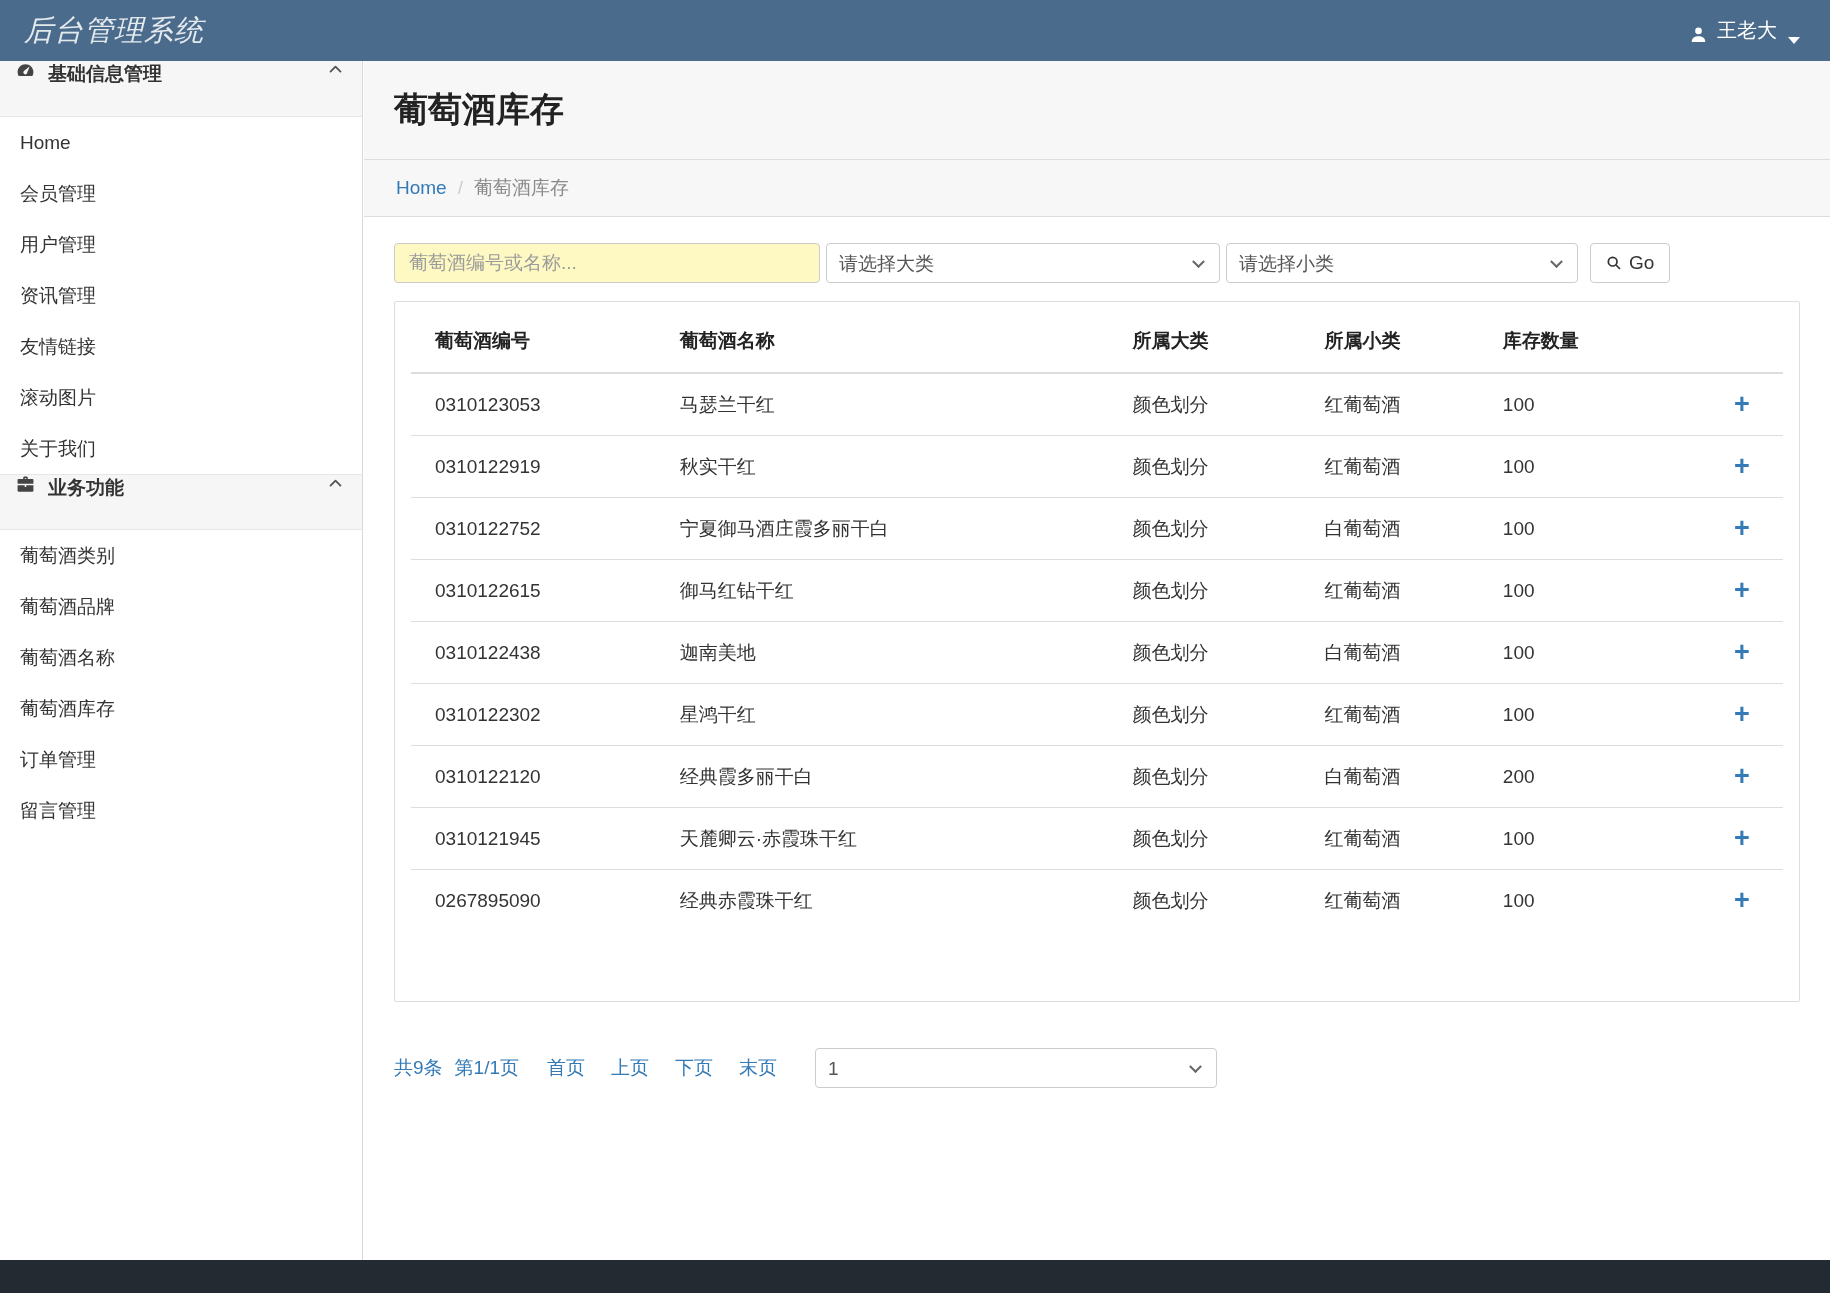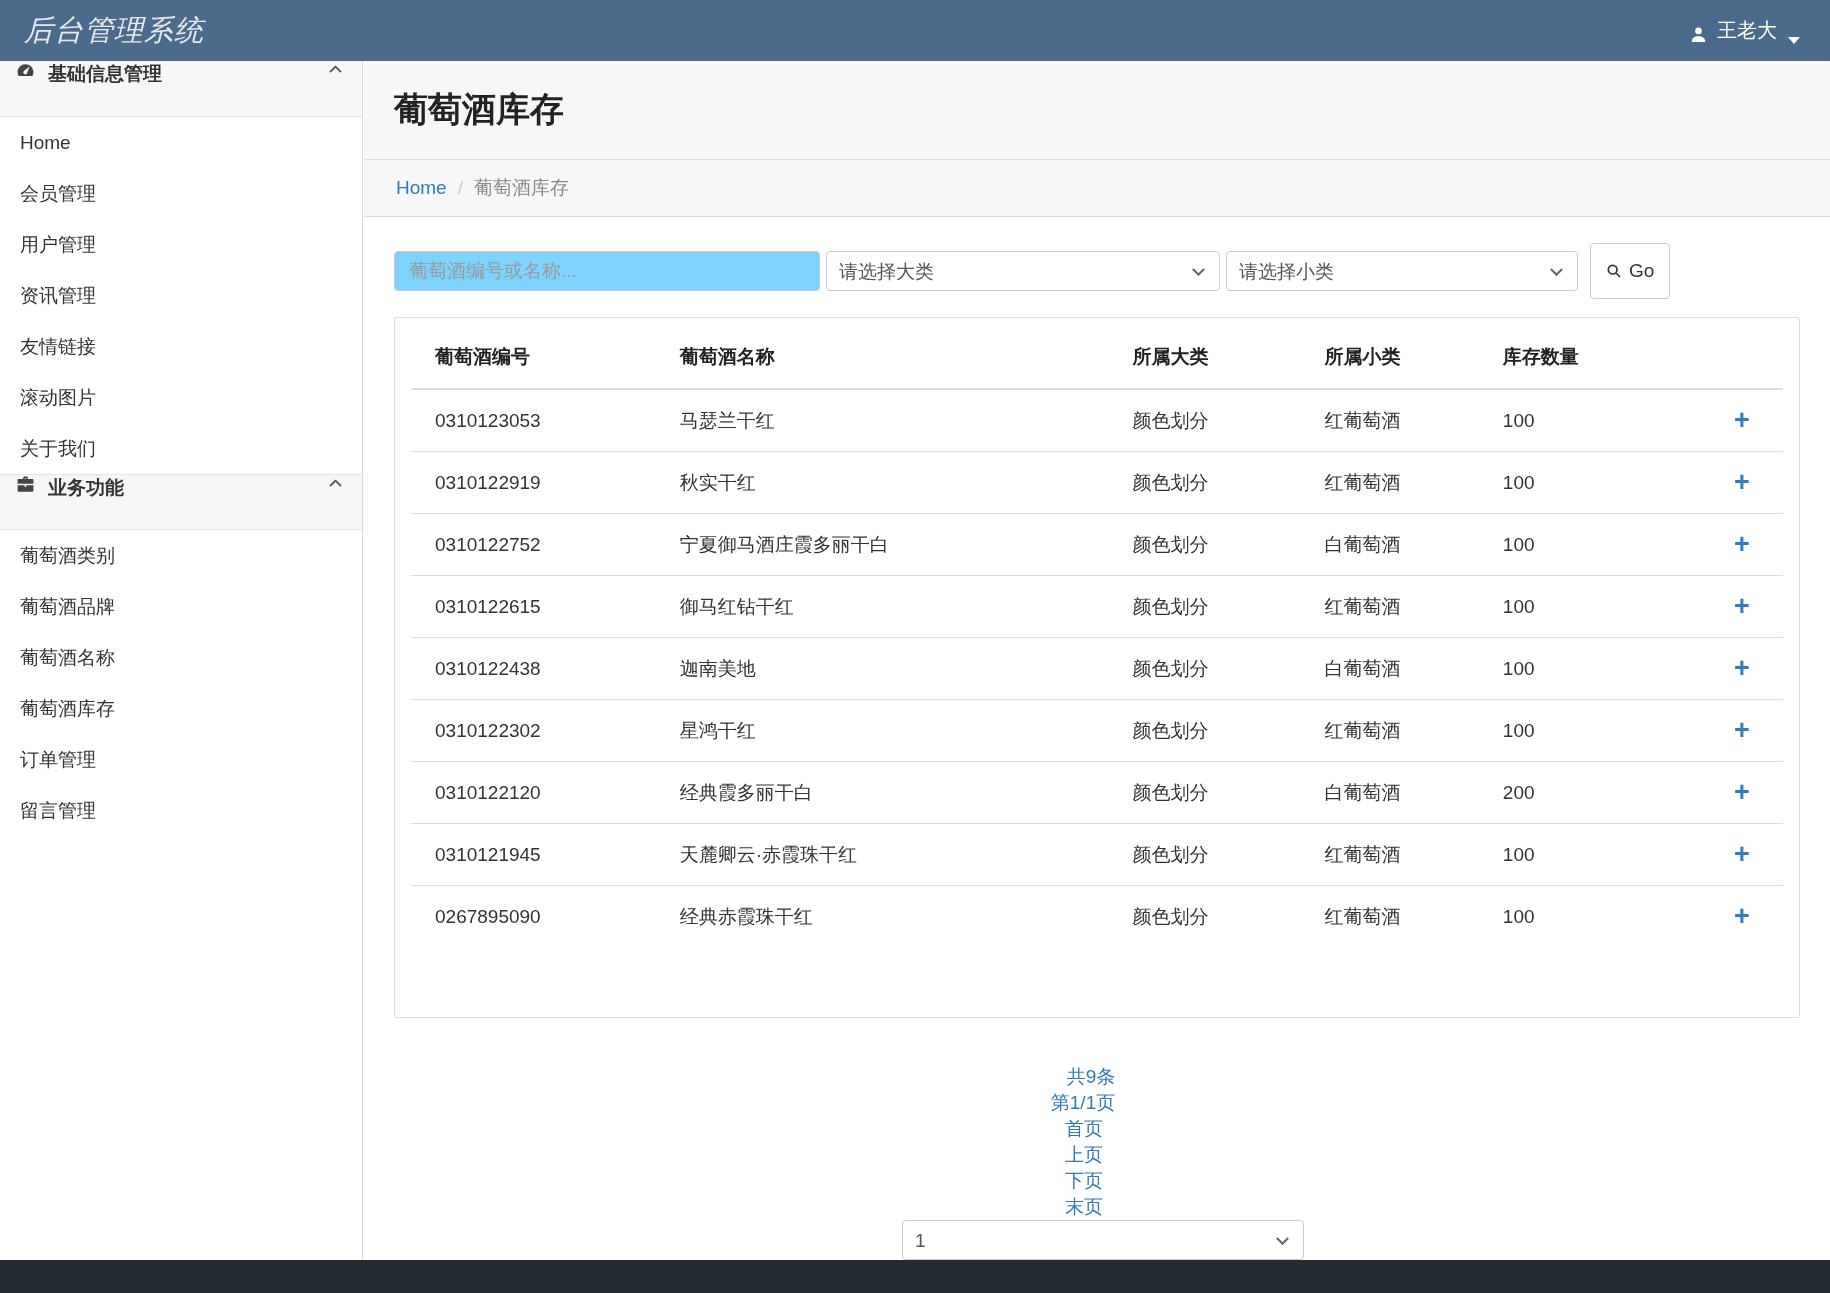--- a/index.html
+++ b/index.html
@@ -80,21 +80,21 @@
   .breadcrumb .sep { color: #ccc; }
   .breadcrumb .current { color: #8a8a8a; }
 
   .content { padding: 26px 30px 0 30px; }
 
   
   .filters { display: flex; align-items: center; margin-bottom: 18px; }
   .form-input {
     width: 426px; height: 40px;
     border: 1px solid #ccc; border-radius: 4px;
-    padding: 0 14px; font-size: 19px; color: #555; background: #7dd3fc;
+    padding: 0 14px; font-size: 19px; color: #555; background: #fef9c3;
     outline: none;
     font-family: "Liberation Sans", "DejaVu Sans", sans-serif;
   }
   .form-input::placeholder { color: #9b9b9b; }
   .select-wrap { position: relative; display: inline-block; }
   .select-wrap select {
     appearance: none; -webkit-appearance: none; -moz-appearance: none;
     width: 100%; height: 40px;
     border: 1px solid #ccc; border-radius: 4px;
     padding: 0 38px 0 12px; font-size: 19px; color: #555;
@@ -104,21 +104,21 @@
   .chev {
     position: absolute; right: 17px; top: 50%;
     width: 9px; height: 9px;
     border-right: 2px solid #666; border-bottom: 2px solid #666;
     transform: translateY(-65%) rotate(45deg);
     pointer-events: none;
   }
   .sel-cat { width: 394px; margin-left: 6px; }
   .sel-sub { width: 352px; margin-left: 6px; border-radius: 15px; }
   .go-btn {
-    margin-left: 12px; height: 56px; padding: 0 15px;
+    margin-left: 12px; height: 40px; padding: 0 15px;
     border: 1px solid #ccc; border-radius: 4px;
     background: #fff; font-size: 19px; color: #333;
     display: inline-flex; align-items: center; gap: 7px; cursor: pointer;
     font-family: "Liberation Sans", "DejaVu Sans", sans-serif;
   }
   .go-btn svg { display: block; }
 
   
   .panel {
     border: 1px solid #ddd; border-radius: 2px; background: #fff;
@@ -134,21 +134,21 @@
   th:first-child, td:first-child { padding-left: 24px; }
   .action-cell { text-align: center; }
   .plus-link {
     color: #337ab7; font-size: 27px; font-weight: 700; line-height: 1;
     cursor: pointer; display: inline-block;
   }
 
   
   .pagination {
     margin-top: 46px; display: flex; align-items: center;
-    font-size: 19px; color: #337ab7; flex-direction: column;
+    font-size: 19px; color: #337ab7;
   }
   .pagination .pg-text { margin-right: 12px; }
   .pagination .pg-text2 { margin-right: 28px; }
   .pagination a { color: #337ab7; margin-right: 26px; cursor: pointer; }
   .page-select { width: 402px; margin-left: 12px; }
   .page-select select { color: #555; }
 
   
   .footer {
     position: absolute; left: 0; bottom: 0; width: 1830px; height: 33px;

